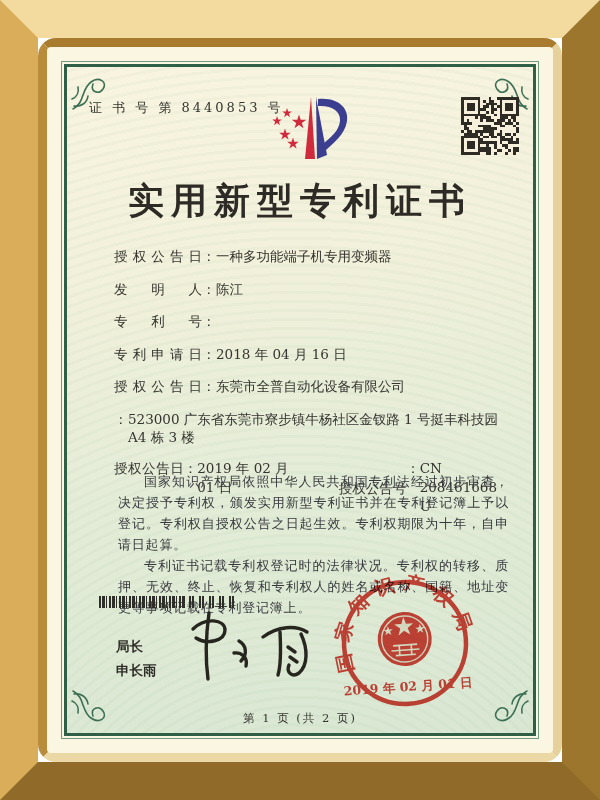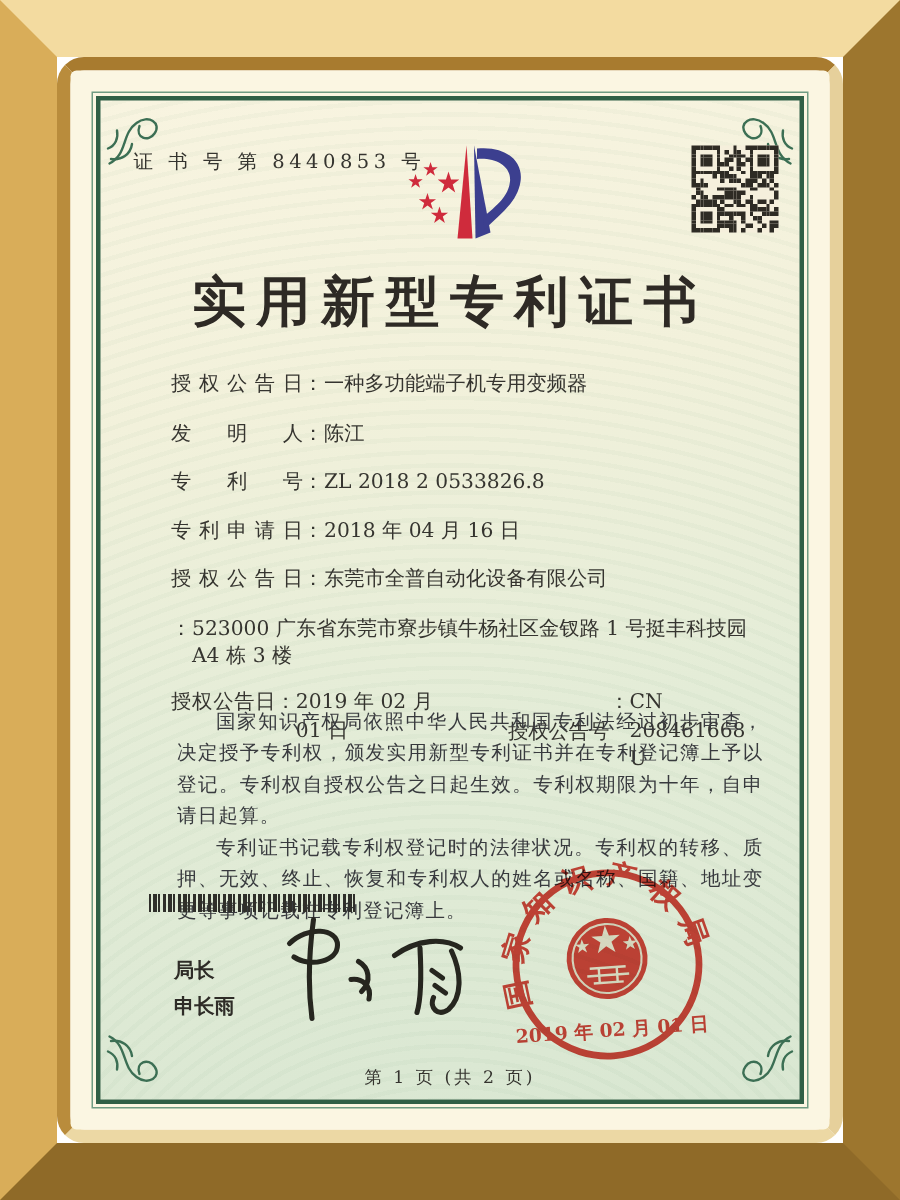--- a/index.html
+++ b/index.html
@@ -590,21 +590,20 @@
           <span class="fvalue">一种多功能端子机专用变频器</span>
         </div>
         <div class="frow">
           <span class="flabel">发明人</span>
                 <span class="fcolon">：</span>
           <span class="fvalue">陈江</span>
         </div>
         <div class="frow">
           <span class="flabel">专利号</span>
                 <span class="fcolon">：</span>
-          <span class="fvalue">ZL 2018 2 0533826.8</span>
         </div>
         <div class="frow">
           <span class="flabel">专利申请日</span>
                 <span class="fcolon">：</span>
           <span class="fvalue">2018 年 04 月 16 日</span>
         </div>
         <div class="frow">
           <span class="flabel">授权公告日</span>
                 <span class="fcolon">：</span>
           <span class="fvalue">东莞市全普自动化设备有限公司</span>

